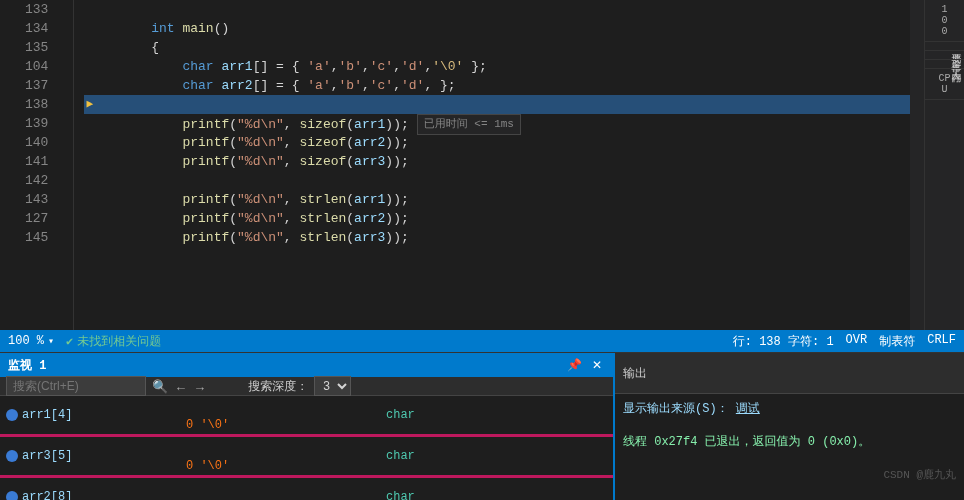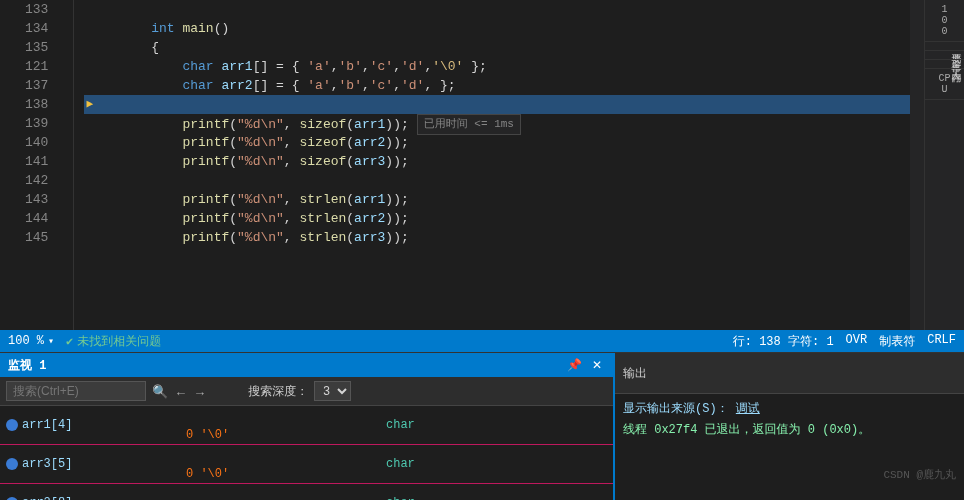--- a/index.html
+++ b/index.html
@@ -187,21 +187,21 @@
       padding: 0 3px;
     }
 
     .watch-toolbar {
       background: #2d2d2d;
       padding: 3px 6px;
       display: flex;
       align-items: center;
       gap: 6px;
       border-bottom: 1px solid #444;
-      height: 29px;
+      height: 19px;
     }
 
     .watch-search {
       background: #3c3c3c;
       border: 1px solid #555;
       color: #d4d4d4;
       padding: 2px 6px;
       font-size: 12px;
       width: 140px;
       outline: none;
@@ -245,21 +245,21 @@
 
     .col-name { width: 180px; }
     .col-value { width: 200px; }
     .col-type { flex: 1; }
 
     .watch-row {
       display: flex;
       padding: 2px 6px;
       font-size: 12px;
       align-items: center;
-      border-bottom: 1px solid #be185d;
+      border-bottom: 3px solid #be185d;
     }
 
     .watch-row .col-name {
       color: #9cdcfe;
       display: flex;
       align-items: center;
       gap: 4px;
     }
 
     .watch-dot {
@@ -302,21 +302,21 @@
     .output-content {
       flex: 1;
       padding: 6px 8px;
       font-size: 12px;
       color: #cccccc;
       overflow: hidden;
     }
 
     .output-label {
       color: #9cdcfe;
-      margin-bottom: 4px;
+      margin-bottom: 16px;
     }
 
     .output-text {
       color: #86efac;
       line-height: 18px;
     }
 
     .watermark {
       position: absolute;
       bottom: 18px;
@@ -333,29 +333,29 @@
   </style>
 </head>
 <body>
 
 <div class="editor-area">
 
   <div class="line-numbers">
     <div>133</div>
     <div>134</div>
     <div>135</div>
-    <div>121</div>
+    <div>104</div>
     <div>137</div>
     <div>138</div>
     <div>139</div>
     <div>140</div>
     <div>141</div>
     <div>142</div>
     <div>143</div>
-    <div>144</div>
+    <div>127</div>
     <div>145</div>
   </div>
 
   <div class="code-content">
 
     <div class="code-line">
       <span class="type">int</span> <span class="func">main</span><span class="punct">()</span>
     </div>
 
     <div class="code-line">

